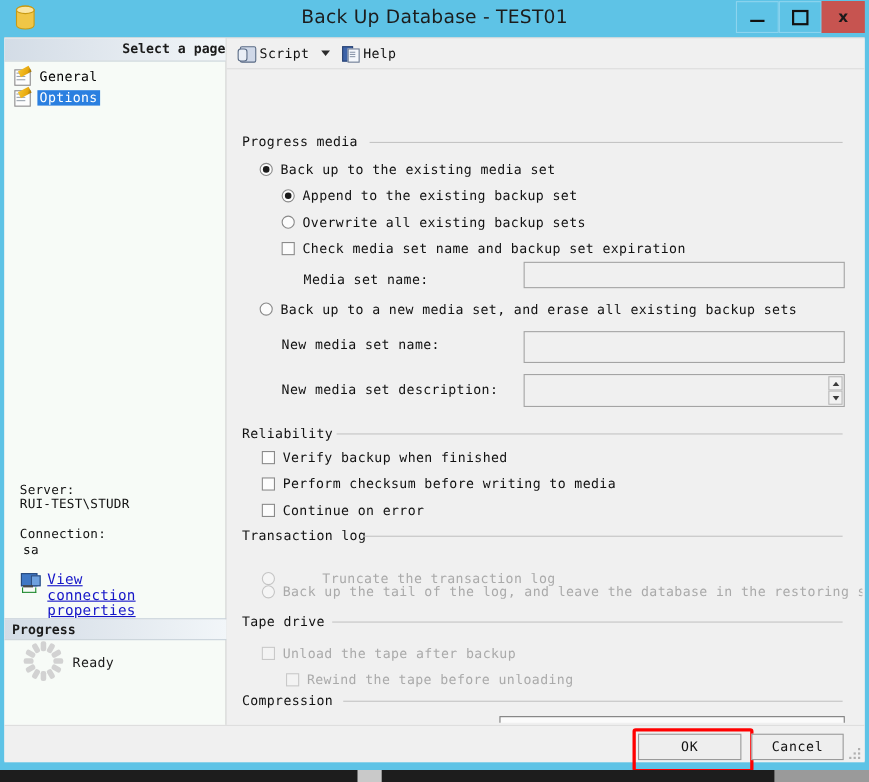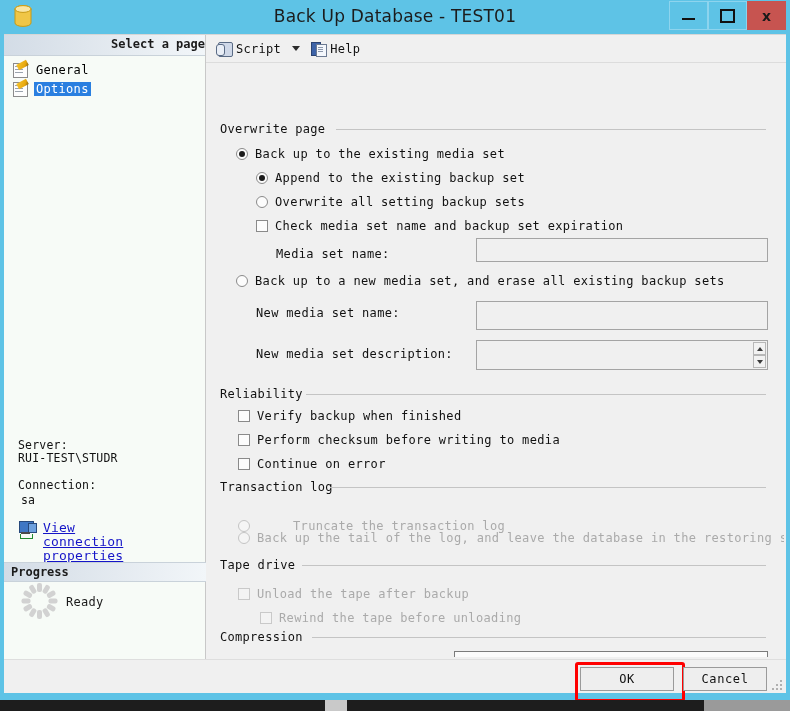--- a/index.html
+++ b/index.html
@@ -331,37 +331,37 @@
               <span class="hl" style="top:8px"></span>
               <span class="hl" style="top:10px"></span>
           </span>
           <span class="tb-txt">Help</span>
         </div>
       </div>
 
       <div class="content">
 
         <div class="grp" style="top:59px;">
-          <div class="grp-title">Overwrite page</div>
+          <div class="grp-title">Progress media</div>
           <div class="grp-line" style="left:116px;width:430px;"></div>
         </div>
 
         <div class="row" style="left:30px;top:84px;">
           <span class="radio checked"></span>
           <span class="lbl">Back up to the existing media set</span>
         </div>
 
         <div class="row" style="left:50px;top:108px;">
           <span class="radio checked"></span>
           <span class="lbl">Append to the existing backup set</span>
         </div>
 
         <div class="row" style="left:50px;top:132px;">
           <span class="radio"></span>
-          <span class="lbl">Overwrite all setting backup sets</span>
+          <span class="lbl">Overwrite all existing backup sets</span>
         </div>
 
         <div class="row" style="left:50px;top:156px;">
           <span class="chk"></span>
           <span class="lbl">Check media set name and backup set expiration</span>
         </div>
 
         <div class="fldlabel" style="left:70px;top:184px;">Media set name:</div>
         <div class="txtbox" style="left:270px;top:175px;width:292px;height:24px;"></div>
 

